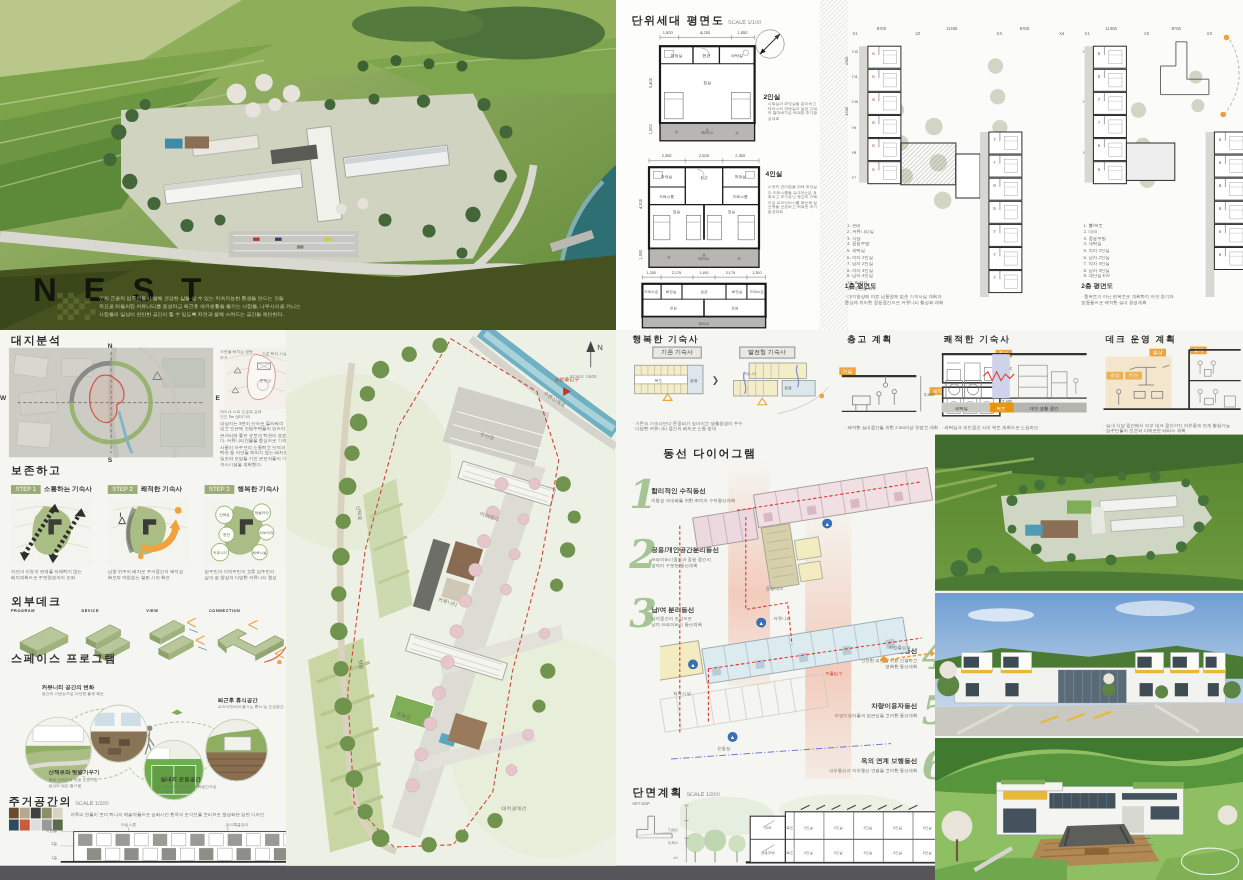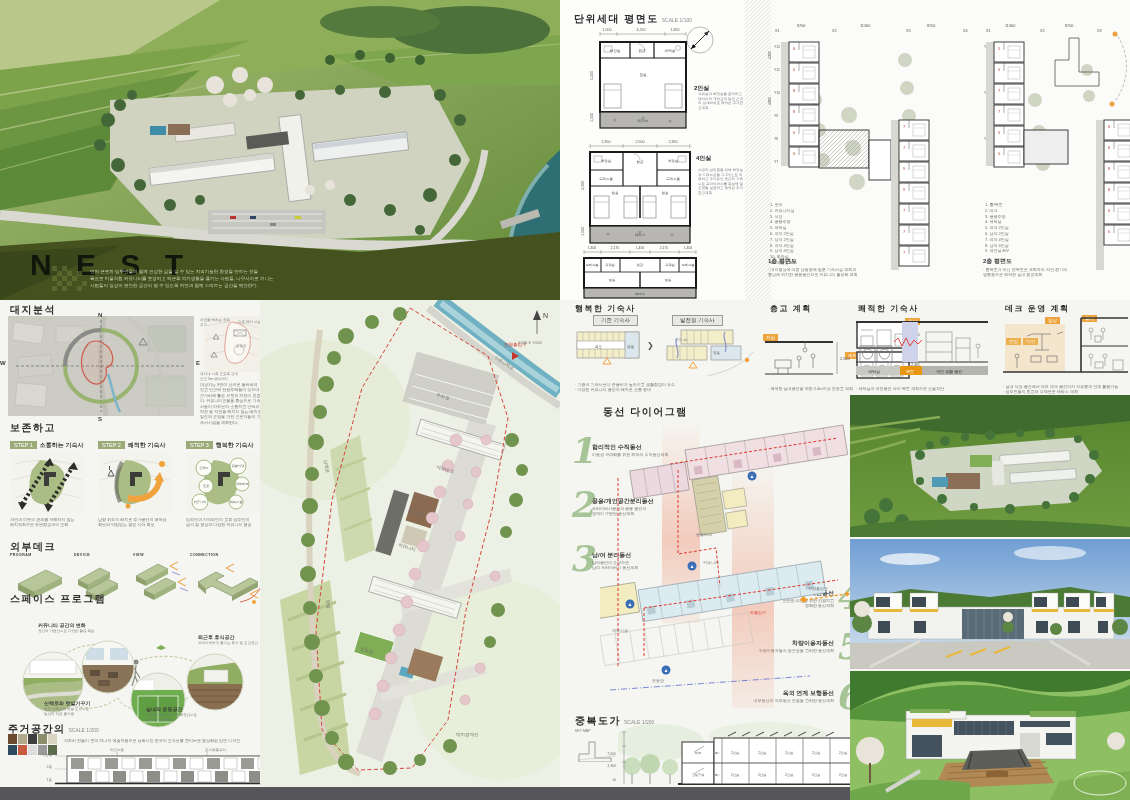--- a/index.html
+++ b/index.html
@@ -1182,21 +1182,21 @@
     <g font-size="4" fill="#777">
       <text x="150" y="196" fill="#d8352a">주출입구</text>
       <text x="208" y="172">차량출입구</text>
       <text x="103" y="146">커뮤니티</text>
       <text x="96" y="118">공용데크</text>
       <text x="12" y="214">체육시설</text>
       <text x="52" y="264">운동장</text>
     </g>
   </svg>
 
-  <div class="abs hd" style="left:575px;top:714px"><span>중복도가</span><span class="sc">SCALE 1/200</span></div>
+  <div class="abs hd" style="left:575px;top:714px"><span>단면계획</span><span class="sc">SCALE 1/200</span></div>
   <div class="abs t35" style="left:575px;top:729px">KEY MAP</div>
   <svg class="abs" style="left:575px;top:736px" width="42" height="26" viewBox="0 0 42 26">
     <path d="M4,18 h10 v-12 h6 v16 h16 v4 h-32 Z" fill="none" stroke="#888" stroke-width="0.8"></path>
     <line x1="2" y1="24" x2="40" y2="20" stroke="#bbb" stroke-width="0.5"></line>
   </svg>
   <div class="abs t45 b" style="left:742px;top:738px">태양광 발전시스템</div>
   <div class="abs t35 right" style="left:598px;top:752px;width:18px">7,600</div>
   <div class="abs t35 right" style="left:598px;top:764px;width:18px">3,300</div>
   <div class="abs t35 right" style="left:598px;top:778px;width:18px">±0</div>
   <svg class="abs" style="left:618px;top:722px" width="244" height="66" viewBox="0 0 244 66">

